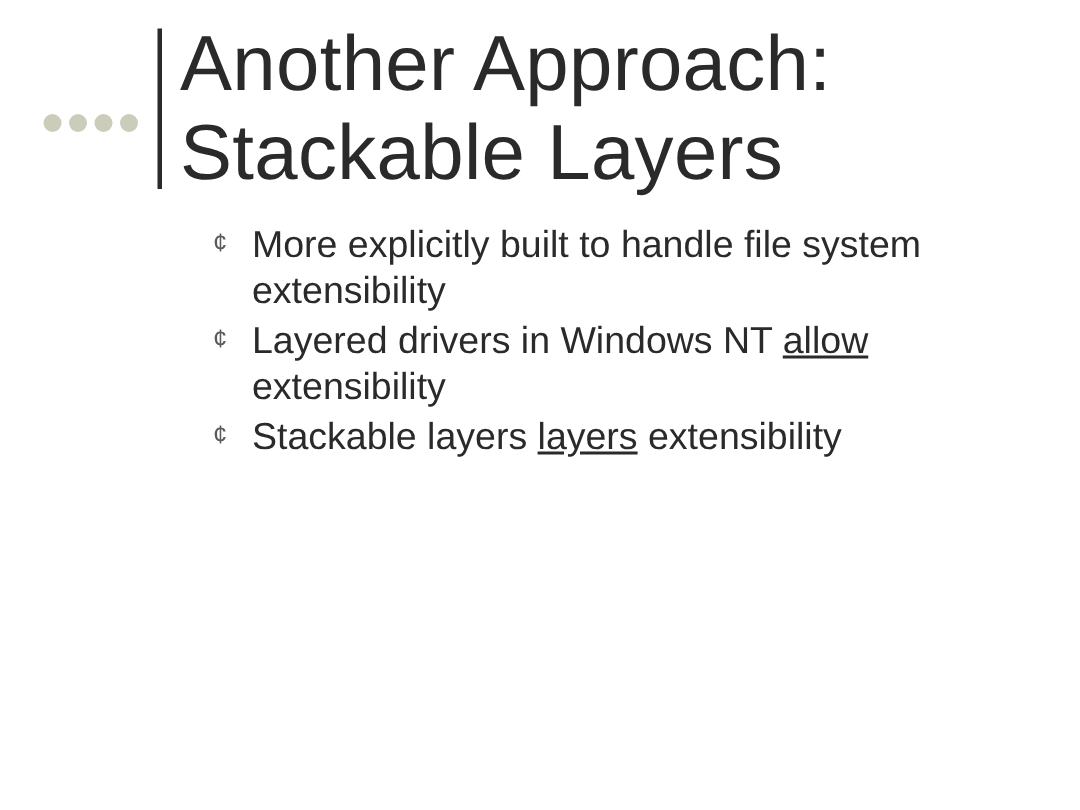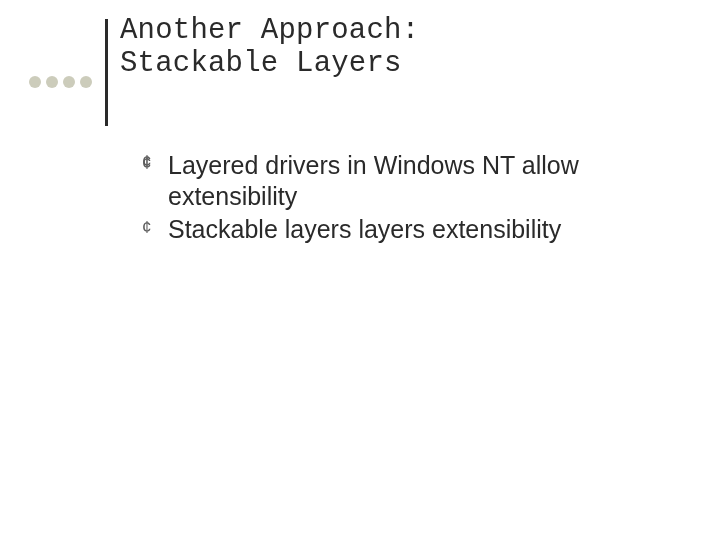--- a/index.html
+++ b/index.html
@@ -35,25 +35,24 @@
     left: 105px;
     top: 19px;
     width: 0;
     height: 107px;
     border-left: 3px solid #2a2a2a;
   }
   .title {
     position: absolute;
     left: 120px;
     top: 14px;
-    font-size: 29px;
+    font-size: 52px;
     line-height: 1.14;
     letter-spacing: 0.2px;
     font-weight: 400;
-    font-family: Liberation Mono, monospace;
   }
   .body {
     position: absolute;
     left: 142px;
     top: 148px;
     width: 510px;
     font-size: 25px;
     line-height: 1.24;
   }
   .item {
@@ -63,20 +62,21 @@
   }
   .bullet {
     position: absolute;
     left: 0;
     top: 1px;
     font-size: 17px;
     line-height: 25px;
     color: #5a5a5a;
   }
   .u {
+    text-decoration: underline;
   }
 </style>
 </head>
 <body>
 
 <div class="slide">
 
   <div class="dots">
     <div class="dot"></div>
     <div class="dot"></div>
@@ -88,21 +88,21 @@
 
   <div class="title">
     <span>Another Approach:</span><br>
     <span>Stackable Layers</span>
   </div>
 
   <div class="body">
 
     <div class="item">
       <span class="bullet">¢</span>
-      <span class="u"></span><span></span>
+      <span>More explicitly built to handle file system extensibility</span><span class="u"></span><span></span>
     </div>
 
     <div class="item">
       <span class="bullet">¢</span>
       <span>Layered drivers in Windows NT </span><span class="u">allow</span><span> extensibility</span>
     </div>
 
     <div class="item">
       <span class="bullet">¢</span>
       <span>Stackable layers </span><span class="u">layers</span><span> extensibility</span>

